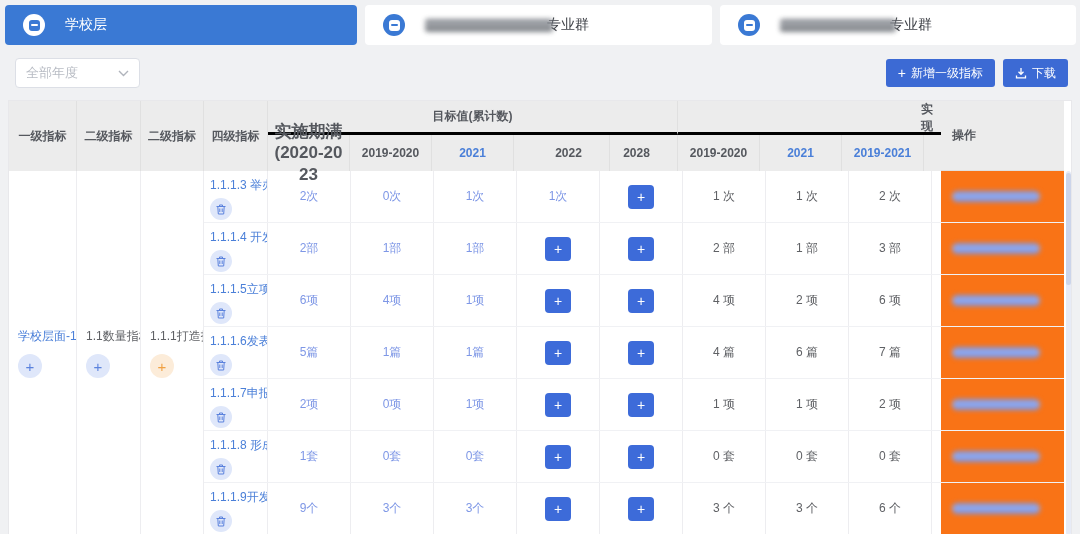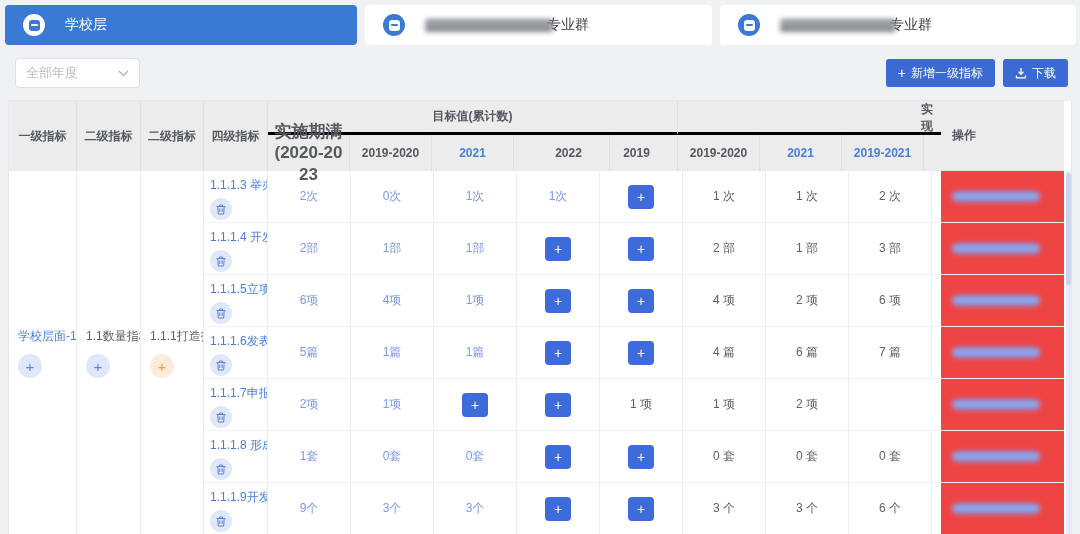--- a/index.html
+++ b/index.html
@@ -75,21 +75,21 @@
      align-items:center;justify-content:center;cursor:pointer;padding:0;flex:0 0 auto;}
   .vcell{width:82px;border-right:1px solid #ededf0;display:flex;align-items:center;justify-content:center;}
   .vlink{font-size:12px;color:#7e97e6;cursor:pointer;}
   .vactual{font-size:12px;color:#5f6165;}
   .sq-plus{width:26px;height:24px;background:#3d6bd9;border:none;border-radius:4px;color:#fff;
      font-size:14px;line-height:1;cursor:pointer;display:flex;align-items:center;justify-content:center;
      font-family:inherit;padding:0;}
   .partial{width:17px;border-right:none;}
 
   
-  .opcol{position:absolute;left:932px;top:0;width:123px;height:434px;background:#ef4444;z-index:5;}
+  .opcol{position:absolute;left:932px;top:0;width:123px;height:434px;background:#f97316;z-index:5;}
   .ophead{height:70px;background:#ececec;display:flex;align-items:center;padding-left:11px;
      font-size:12px;font-weight:bold;color:#55585e;box-sizing:border-box;border-bottom:1px solid #e0e0e0;}
   .opcell{height:52px;border-bottom:1px solid #f0f1f4;box-sizing:border-box;display:flex;
      align-items:center;padding-left:11px;}
   .blur-link{width:88px;height:11px;border-radius:6px;filter:blur(2.5px);cursor:pointer;
      background:linear-gradient(180deg,#7e99e8 0 35%,#aabcf1 35% 55%,#7e99e8 55% 100%);}
 
   
   .vscroll{position:absolute;left:1057px;top:70px;width:5px;height:364px;background:#e7ebf6;
      border-radius:3px;z-index:6;}
@@ -154,21 +154,21 @@
       <div class="hcell hspan" style="left:68px;width:64px">二级指标</div>
       <div class="hcell hspan" style="left:132px;width:63px">二级指标</div>
       <div class="hcell hspan" style="left:195px;width:64px">四级指标</div>
       <div class="hcell hgroup" style="left:259px;width:410px">目标值(累计数)</div>
       <div class="hcell hgroup noborder" style="left:669px;width:263px"></div>
       <div class="actual-grp-label">实现</div>
       <div class="hcell hsub hsmall" style="left:259px;width:82px">实施期满(2020-2023</div>
       <div class="hcell hsub" style="left:341px;width:82px">2019-2020</div>
       <div class="hcell hsub hblue" style="left:423px;width:82px">2021</div>
       <div class="hcell hsub" style="left:519px;width:82px">2022</div>
-      <div class="hcell hsub" style="left:587px;width:82px">2019</div>
+      <div class="hcell hsub" style="left:587px;width:82px">2028</div>
       <div class="hcell hsub" style="left:669px;width:82px">2019-2020</div>
       <div class="hcell hsub hblue" style="left:751px;width:82px">2021</div>
       <div class="hcell hsub hblue" style="left:833px;width:82px">2019-2021</div>
       <div class="hcell hsub noborder" style="left:915px;width:17px"></div>
     </div>
 
     <div class="tbody">
       <div class="hiercell cell" style="width:68px">
         <span class="htxt hier-blue">学校层面-1.产</span>
         <button class="circle-btn circle-blue">+</button>
@@ -334,20 +334,23 @@
             <button class="trash-btn">
                 <svg width="10" height="11" viewBox="0 0 10 11">
                   <path d="M0.5 2.5 H9.5 M3.5 2.5 V1 H6.5 V2.5 M1.8 2.5 L2.3 10 H7.7 L8.2 2.5 M3.8 4.5 V8 M6.2 4.5 V8" fill="none" stroke="#5b82dd" stroke-width="1"></path>
                 </svg>
               </button>
           </div>
           <div class="vcell">
               <span class="vlink">2项</span>
             </div>
           <div class="vcell">
+              <span class="vlink">0项</span>
+            </div>
+          <div class="vcell">
               <span class="vlink">1项</span>
             </div>
           <div class="vcell">
               <button class="sq-plus">+</button>
             </div>
           <div class="vcell">
               <button class="sq-plus">+</button>
             </div>
           <div class="vcell">
               <span class="vactual">1 项</span>

